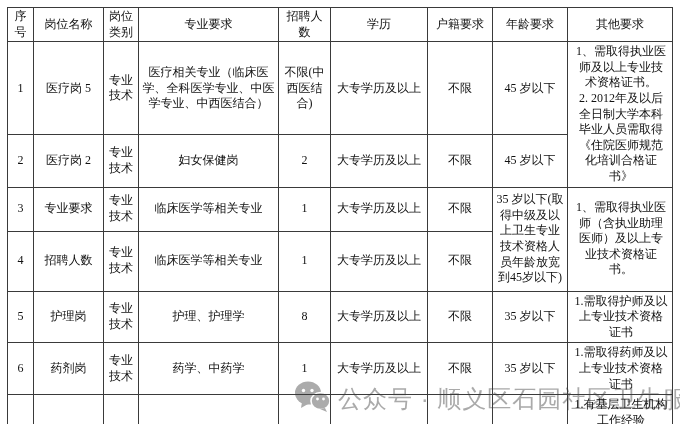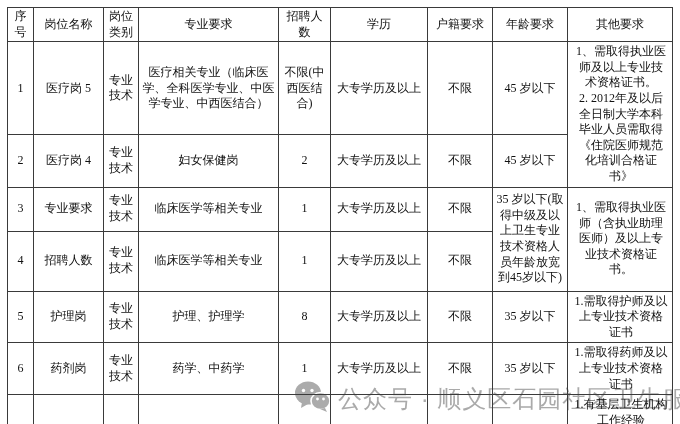--- a/index.html
+++ b/index.html
@@ -114,21 +114,21 @@
       <td>不限(中西医结合)</td>
       <td>大专学历及以上</td>
       <td>不限</td>
       <td>45 岁以下</td>
       <td class="other" rowspan="2">1、需取得执业医师及以上专业技术资格证书。
 2. 2012年及以后全日制大学本科毕业人员需取得《住院医师规范化培训合格证书》</td>
     </tr>
 
     <tr class="r2">
       <td>2</td>
-      <td>医疗岗 4</td>
+      <td>医疗岗 2</td>
       <td>专业技术</td>
       <td>妇女保健岗</td>
       <td>2</td>
       <td>大专学历及以上</td>
       <td>不限</td>
       <td>45 岁以下</td>
     </tr>
 
     <tr class="r3">
       <td>3</td>

